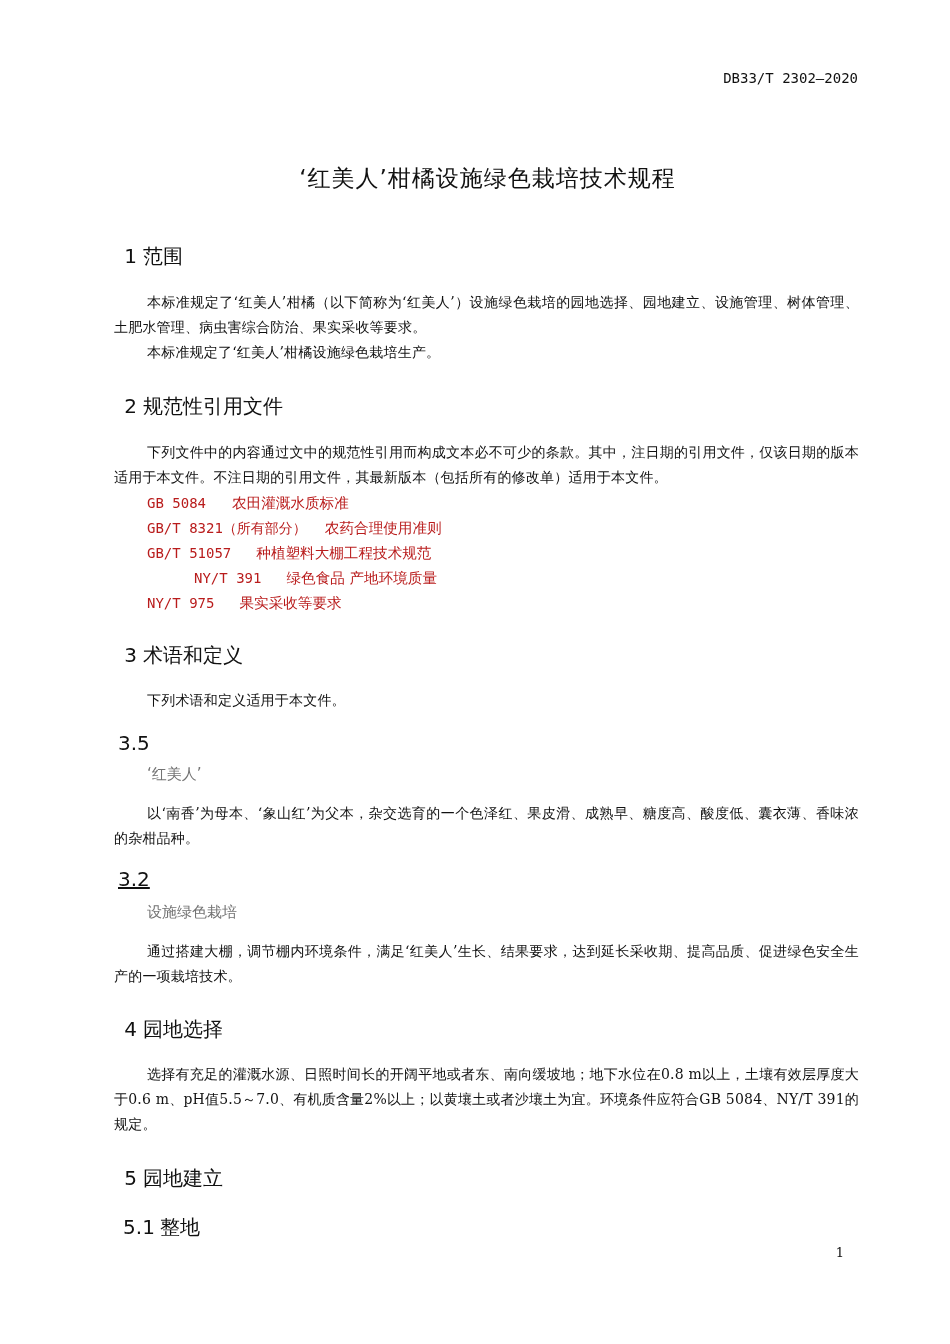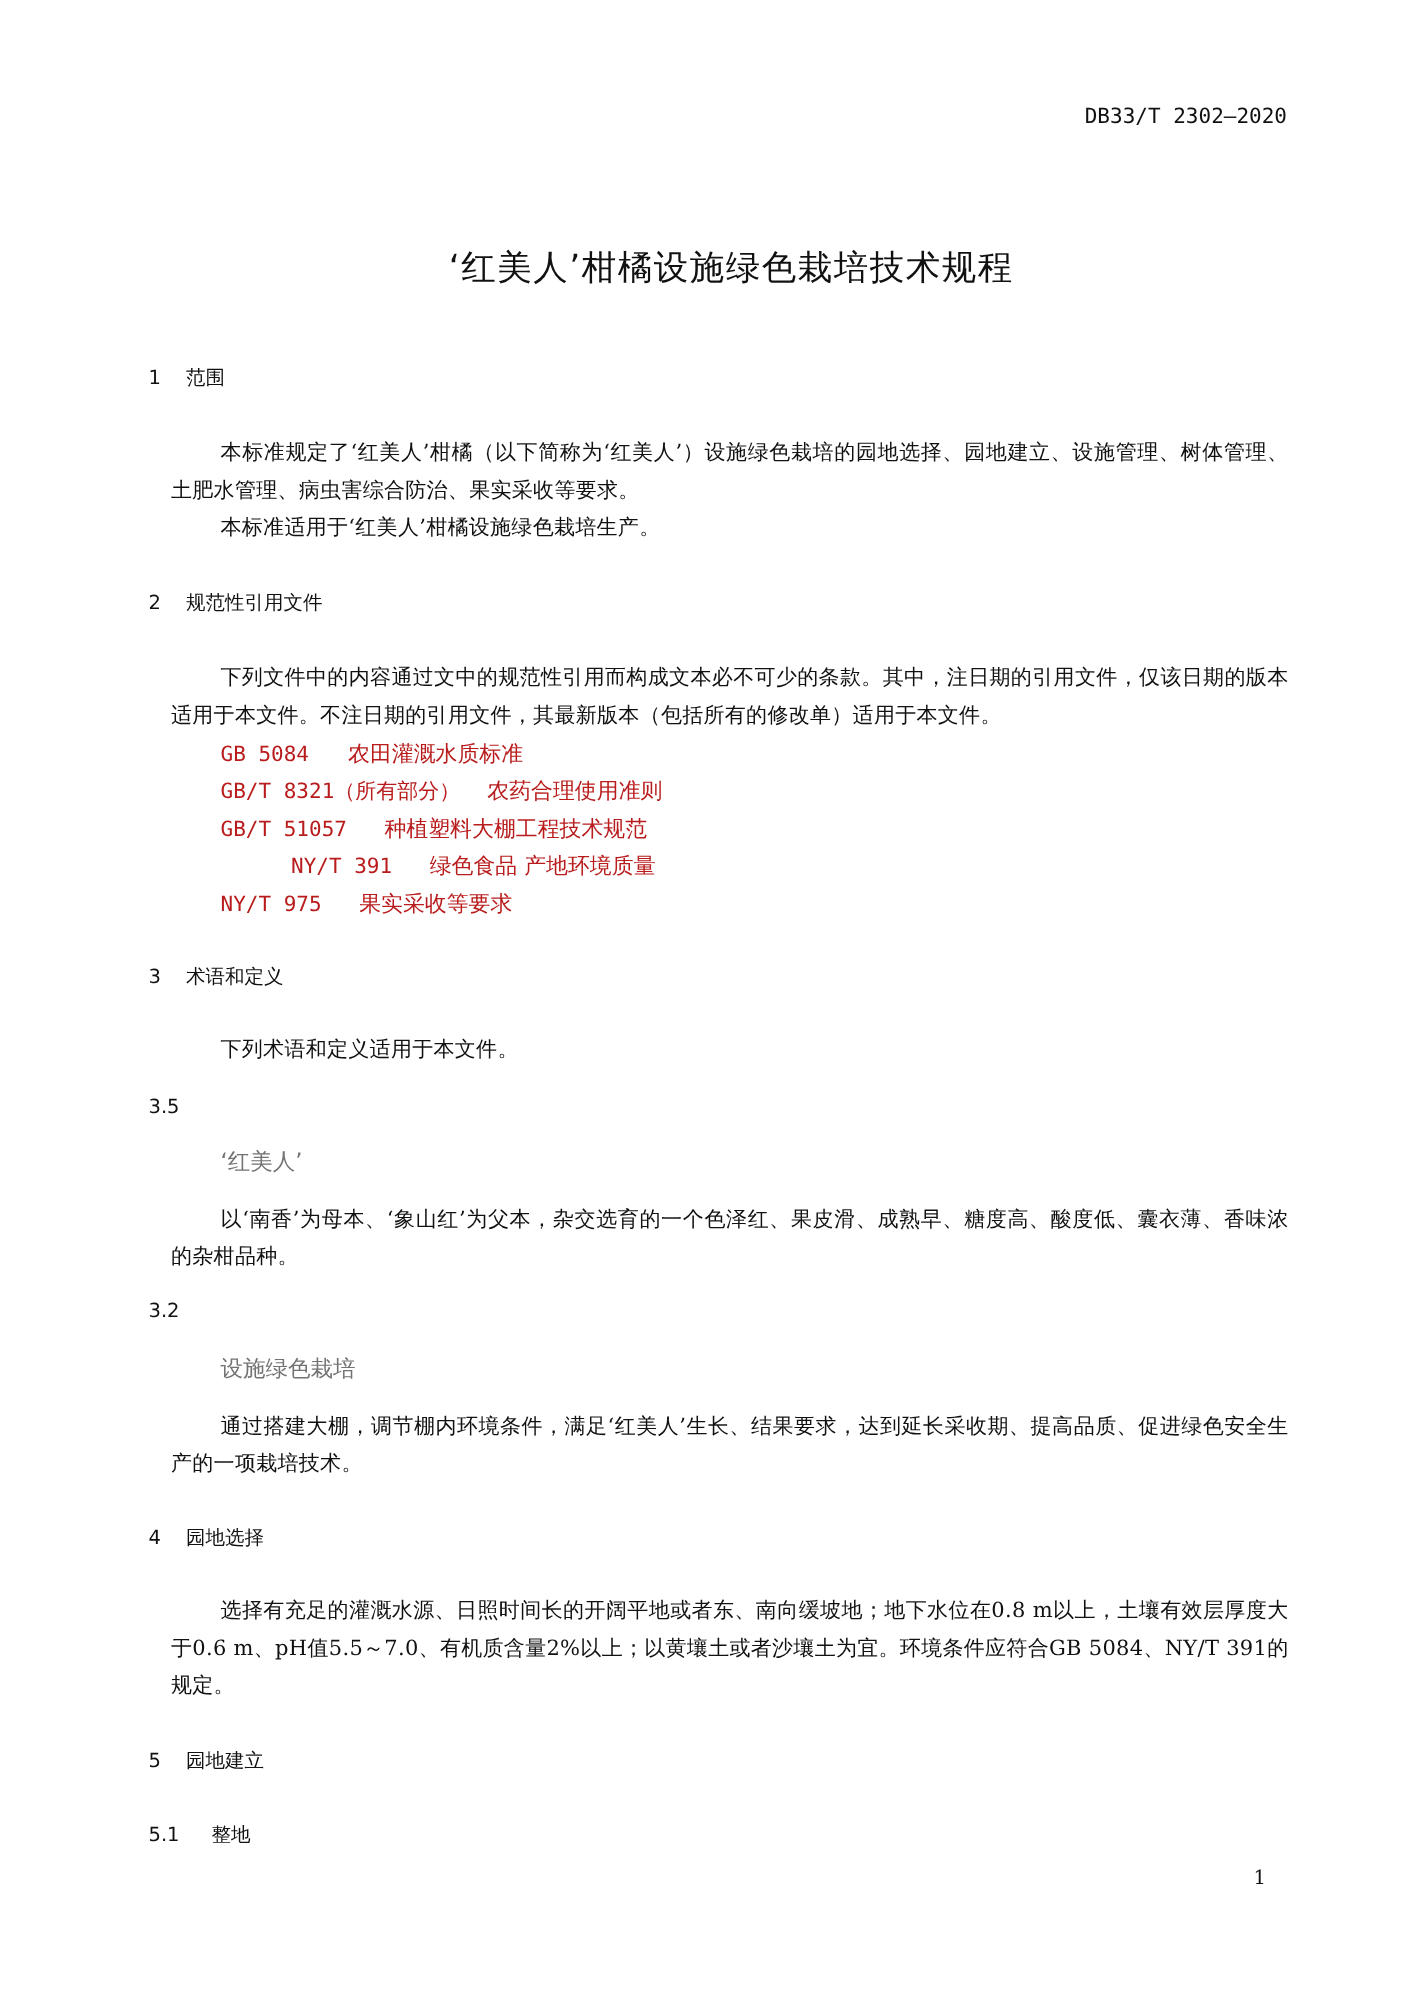--- a/index.html
+++ b/index.html
@@ -35,25 +35,26 @@
       left: 0;
       width: 975px;
       text-align: center;
       font-family: "DejaVu Sans", "Liberation Sans", sans-serif;
       font-size: 23px;
       letter-spacing: 1px;
       color: #111;
     }
     .h {
       position: absolute;
-      left: 99px;
+      left: 118px;
       font-family: "DejaVu Sans", "Liberation Sans", sans-serif;
-      font-size: 13px;
+      font-size: 20px;
       color: #111;
       white-space: nowrap;
+      text-align: center;
     }
     .h .num { display: inline-block; width: 25px; }
     .h .num.wide { width: 42px; }
     .p {
       position: absolute;
       left: 114px;
       width: 745px;
       font-size: 14px;
       line-height: 25px;
       text-indent: 33px;
@@ -94,21 +95,21 @@
 <div class="page">
 
   <div class="doc-code">DB33/T 2302—2020</div>
 
   <div class="doc-title">‘红美人’柑橘设施绿色栽培技术规程</div>
 
   <div class="h" style="top:243px;">
     <span class="num">1</span><span>范围</span>
   </div>
   <div class="p" style="top:290px;">本标准规定了‘红美人’柑橘（以下简称为‘红美人’）设施绿色栽培的园地选择、园地建立、设施管理、树体管理、土肥水管理、病虫害综合防治、果实采收等要求。</div>
-  <div class="p" style="top:340px;">本标准适用于‘红美人’柑橘设施绿色栽培生产。</div>
+  <div class="p" style="top:340px;">本标准规定了‘红美人’柑橘设施绿色栽培生产。</div>
 
   <div class="h" style="top:393px;">
     <span class="num">2</span><span>规范性引用文件</span>
   </div>
   <div class="p" style="top:440px;">下列文件中的内容通过文中的规范性引用而构成文本必不可少的条款。其中，注日期的引用文件，仅该日期的版本适用于本文件。不注日期的引用文件，其最新版本（包括所有的修改单）适用于本文件。</div>
 
   <div class="ref" style="top:490px;">
     <span class="code">GB 5084</span><span style="display:inline-block;width:26px;"></span><span>农田灌溉水质标准</span>
   </div>
   <div class="ref" style="top:515px;">
@@ -126,21 +127,21 @@
 
   <div class="h" style="top:642px;">
     <span class="num">3</span><span>术语和定义</span>
   </div>
   <div class="p" style="top:688px;">下列术语和定义适用于本文件。</div>
 
   <div class="h" style="top:731px;">3.5</div>
   <div class="term" style="top:765px;">‘红美人’</div>
   <div class="p" style="top:801px;">以‘南香’为母本、‘象山红’为父本，杂交选育的一个色泽红、果皮滑、成熟早、糖度高、酸度低、囊衣薄、香味浓的杂柑品种。</div>
 
-  <div class="h" style="top:867px;">3.2</div>
+  <div class="h" style="top:867px;text-decoration:underline;">3.2</div>
   <div class="term" style="top:903px;">设施绿色栽培</div>
   <div class="p" style="top:939px;">通过搭建大棚，调节棚内环境条件，满足‘红美人’生长、结果要求，达到延长采收期、提高品质、促进绿色安全生产的一项栽培技术。</div>
 
   <div class="h" style="top:1016px;">
     <span class="num">4</span><span>园地选择</span>
   </div>
   <div class="p" style="top:1062px;">选择有充足的灌溉水源、日照时间长的开阔平地或者东、南向缓坡地；地下水位在0.8 m以上，土壤有效层厚度大于0.6 m、pH值5.5～7.0、有机质含量2%以上；以黄壤土或者沙壤土为宜。环境条件应符合GB 5084、NY/T 391的规定。</div>
 
   <div class="h" style="top:1165px;">
     <span class="num">5</span><span>园地建立</span>

